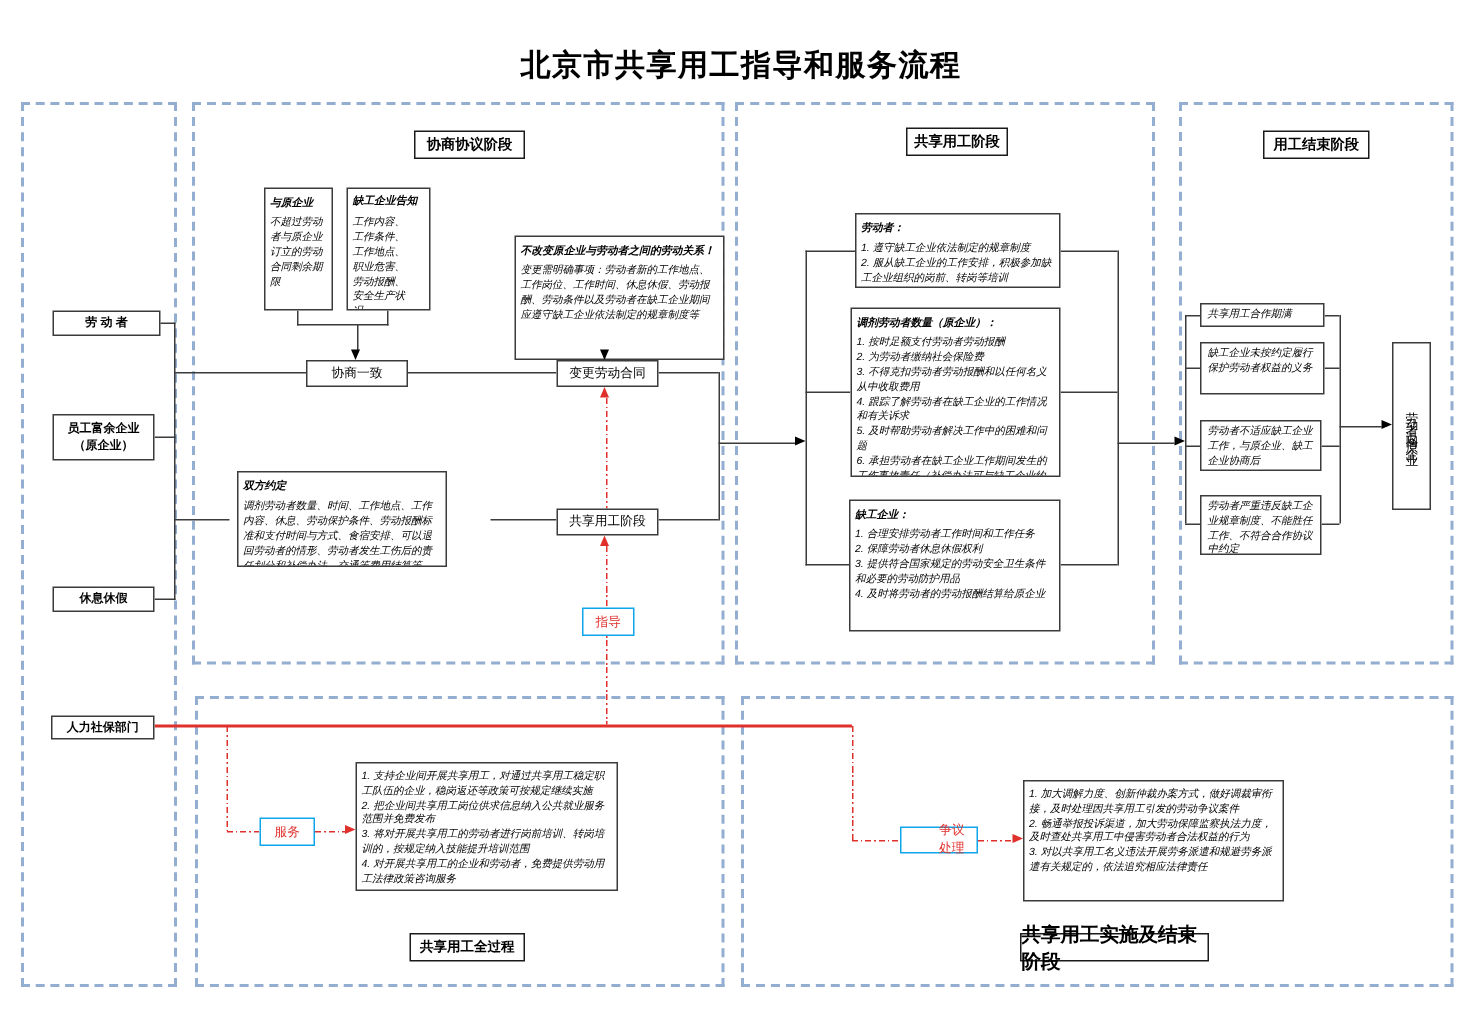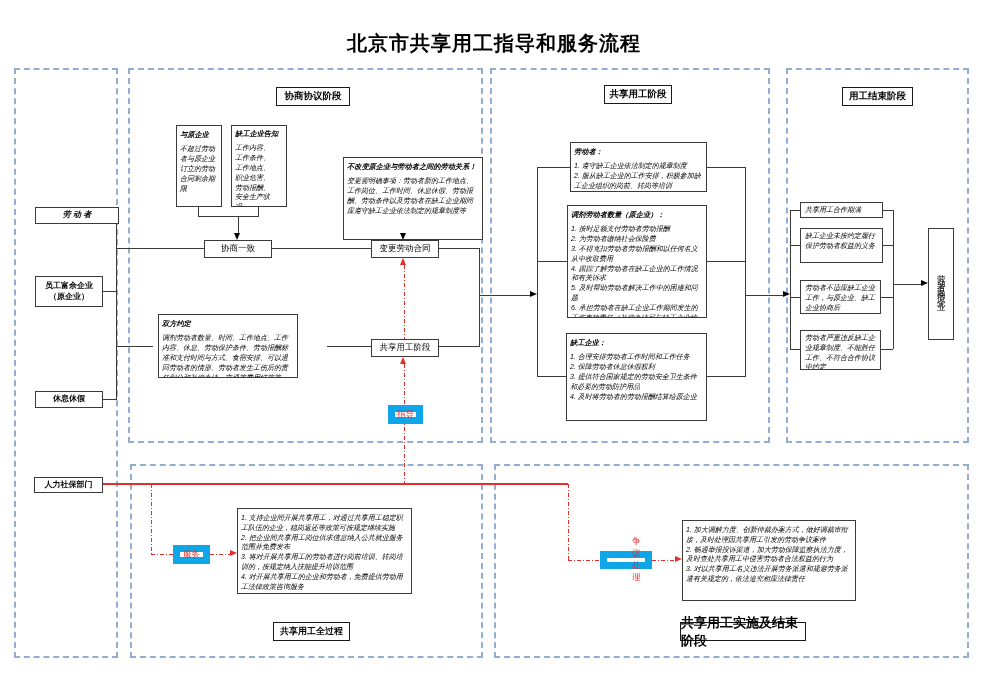--- a/index.html
+++ b/index.html
@@ -16,42 +16,42 @@
         font-weight:bold;font-size:8px;white-space:pre-line;line-height:1.35;}
   .tb{padding:4px 3px;font-size:7px;line-height:1.4;}
   .tb .t{font-weight:bold;font-style:italic;margin:0 0 5px 0;font-size:7.2px;line-height:1.3;}
   .tb .x{font-style:italic;white-space:pre-line;margin:0;}
   .ln{position:absolute;background:#3b3b3b;z-index:1;}
   .rl{position:absolute;background:#e0302c;z-index:1;}
   .rdv{position:absolute;width:1px;z-index:1;
        background-image:repeating-linear-gradient(to bottom,#e0302c 0 4px,transparent 4px 6px,#e0302c 6px 7px,transparent 7px 9px);}
   .rdh{position:absolute;height:1px;z-index:1;
        background-image:repeating-linear-gradient(to right,#e0302c 0 4px,transparent 4px 6px,#e0302c 6px 7px,transparent 7px 9px);}
-  .rbx{position:absolute;border:7px solid #0ea5e9;background:#fff;color:#e0302c;box-sizing:border-box;
+  .rbx{position:absolute;border:1px solid #0ea5e9;background:#fff;color:#e0302c;box-sizing:border-box;
        display:flex;align-items:center;justify-content:center;font-size:8.5px;z-index:3;}
   .ar{position:absolute;width:0;height:0;z-index:2;}
   .ar.r{border-top:3.5px solid transparent;border-bottom:3.5px solid transparent;border-left:7px solid #000;}
   .ar.d{border-left:3.5px solid transparent;border-right:3.5px solid transparent;border-top:7px solid #000;}
   .ar.ur{border-left:3.5px solid transparent;border-right:3.5px solid transparent;border-bottom:7px solid #e0302c;}
   .ar.rr{border-top:3.5px solid transparent;border-bottom:3.5px solid transparent;border-left:7px solid #e0302c;}
   .v{writing-mode:vertical-lr;text-orientation:upright;letter-spacing:4px;font-weight:normal;font-size:8.5px;}
 </style>
 </head>
 <body>
 
 <div id="title">北京市共享用工指导和服务流程</div>
 
 <div class="c" style="left:14px;top:68px;width:104px;height:590px;"></div>
 <div class="c" style="left:128px;top:68px;width:355px;height:375px;"></div>
 <div class="c" style="left:490px;top:68px;width:280px;height:375px;"></div>
 <div class="c" style="left:786px;top:68px;width:183px;height:375px;"></div>
 <div class="c" style="left:130px;top:464px;width:353px;height:194px;"></div>
 <div class="c" style="left:494px;top:464px;width:475px;height:194px;"></div>
 
-<div class="b cell" style="left:35px;top:207px;width:84px;height:17px;font-style:italic;">劳 动 者</div>
+<div class="b cell" style="left:35px;top:207px;width:72px;height:17px;">劳 动 者</div>
 <div class="b cell" style="left:35px;top:276px;width:68px;height:31px;">员工富余企业
 （原企业）</div>
 <div class="b cell" style="left:35px;top:391px;width:68px;height:17px;">休息休假</div>
 <div class="b cell" style="left:34px;top:477px;width:69px;height:16px;">人力社保部门</div>
 
 <div class="hd" style="left:276px;top:87px;width:74px;height:19px;">协商协议阶段</div>
 <div class="hd" style="left:604px;top:85px;width:68px;height:19px;">共享用工阶段</div>
 <div class="hd" style="left:842px;top:87px;width:71px;height:19px;">用工结束阶段</div>
 
 <div class="b tb" style="left:176px;top:125px;width:46px;height:82px;">

